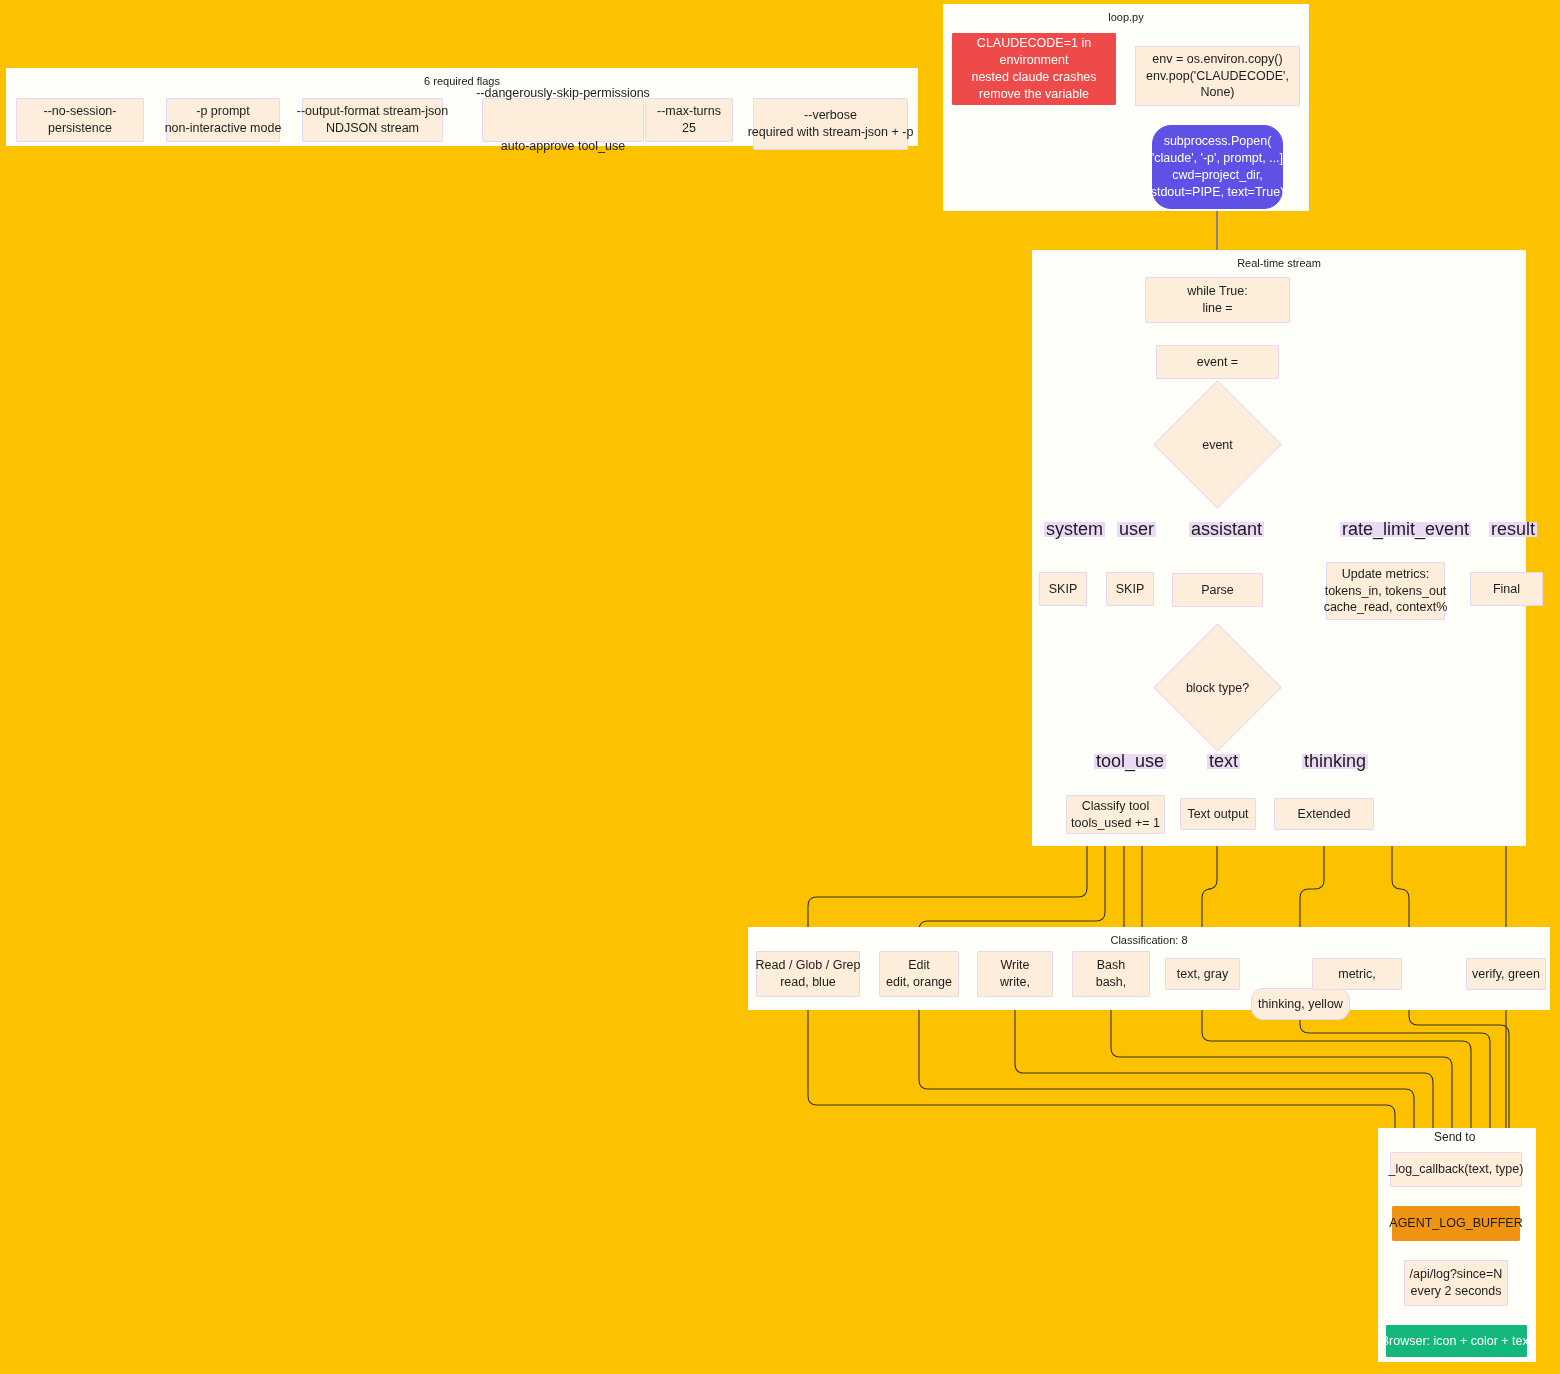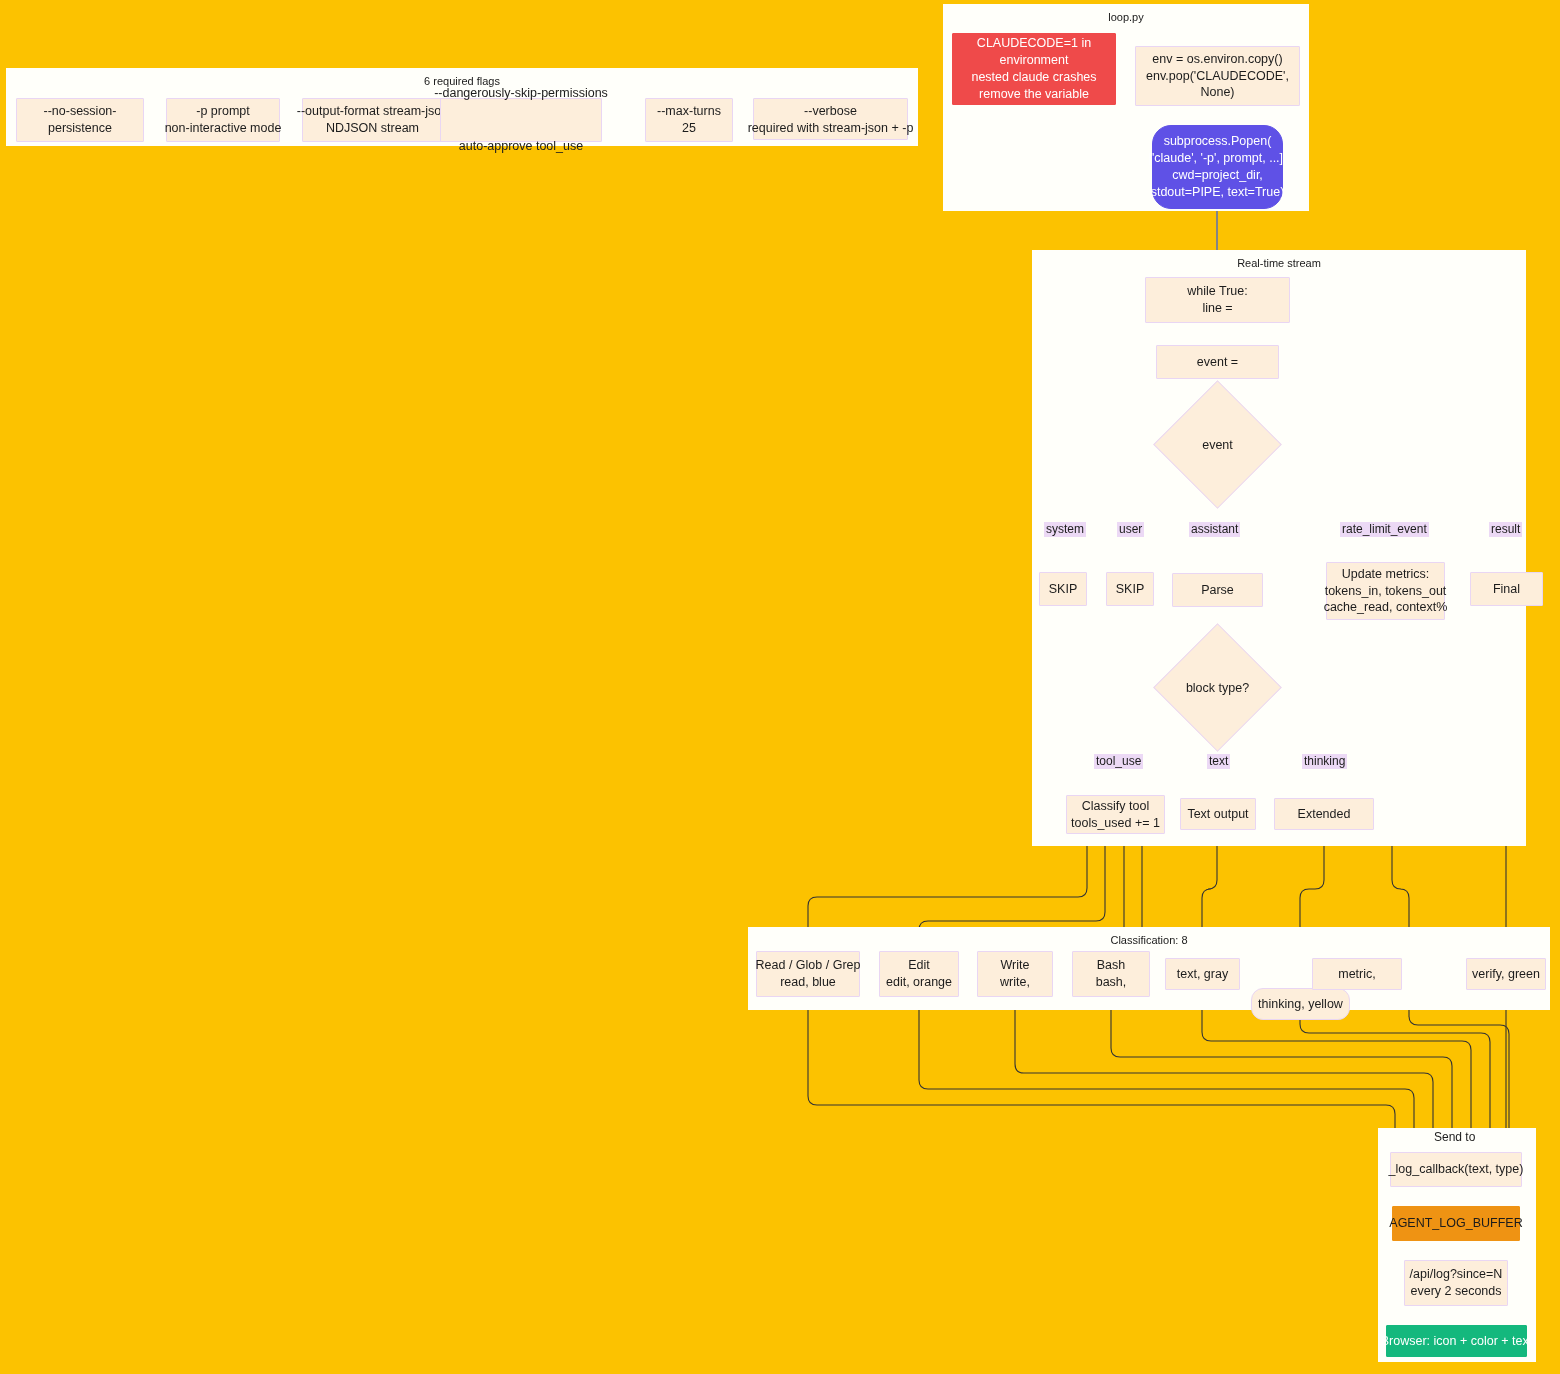--- a/index.html
+++ b/index.html
@@ -64,21 +64,21 @@
     transform:rotate(45deg);
     box-sizing:border-box;
   }
   .diamond .dlabel{position:relative;z-index:2;white-space:nowrap;}
 
   
   .elabel{
     position:absolute;
     background:#ecd9f5;
     color:#1c1c1c;
-    font-size:12px;
+    font-size:18px;
     line-height:15px;
     padding:0 2px;
     white-space:nowrap;
     box-sizing:border-box;
   }
   .plainlabel{
     position:absolute;
     color:#1c1c1c;
     font-size:12px;
     line-height:15px;
@@ -184,29 +184,29 @@
     <span>persistence</span>
   </div>
   <div class="node" style="left:166px;top:98px;width:114px;height:44px;text-align:center;">
     <span>-p prompt</span>
     <span>non-interactive mode</span>
   </div>
   <div class="node" style="left:302px;top:98px;width:141px;height:44px;">
     <span>--output-format stream-json</span>
     <span>NDJSON stream</span>
   </div>
-  <div class="node" style="left:440px;top:98px;width:162px;height:44px;gap:36px;">
+  <div class="node" style="left:482px;top:98px;width:162px;height:44px;gap:36px;">
     <span>--dangerously-skip-permissions</span>
     <span>auto-approve tool_use</span>
   </div>
   <div class="node" style="left:645px;top:98px;width:88px;height:44px;">
     <span>--max-turns</span>
     <span>25</span>
   </div>
-  <div class="node" style="left:753px;top:98px;width:155px;height:42px;justify-content:flex-end;">
+  <div class="node" style="left:753px;top:98px;width:155px;height:52px;">
     <span>--verbose</span>
     <span>required with stream-json + -p</span>
   </div>
 
   <div class="cluster" style="left:943px;top:4px;width:366px;height:207px;">
     <div class="cluster-title">loop.py</div>
   </div>
 
   <div class="node red" style="left:952px;top:33px;width:164px;height:72px;">
     <span>CLAUDECODE=1 in</span>

